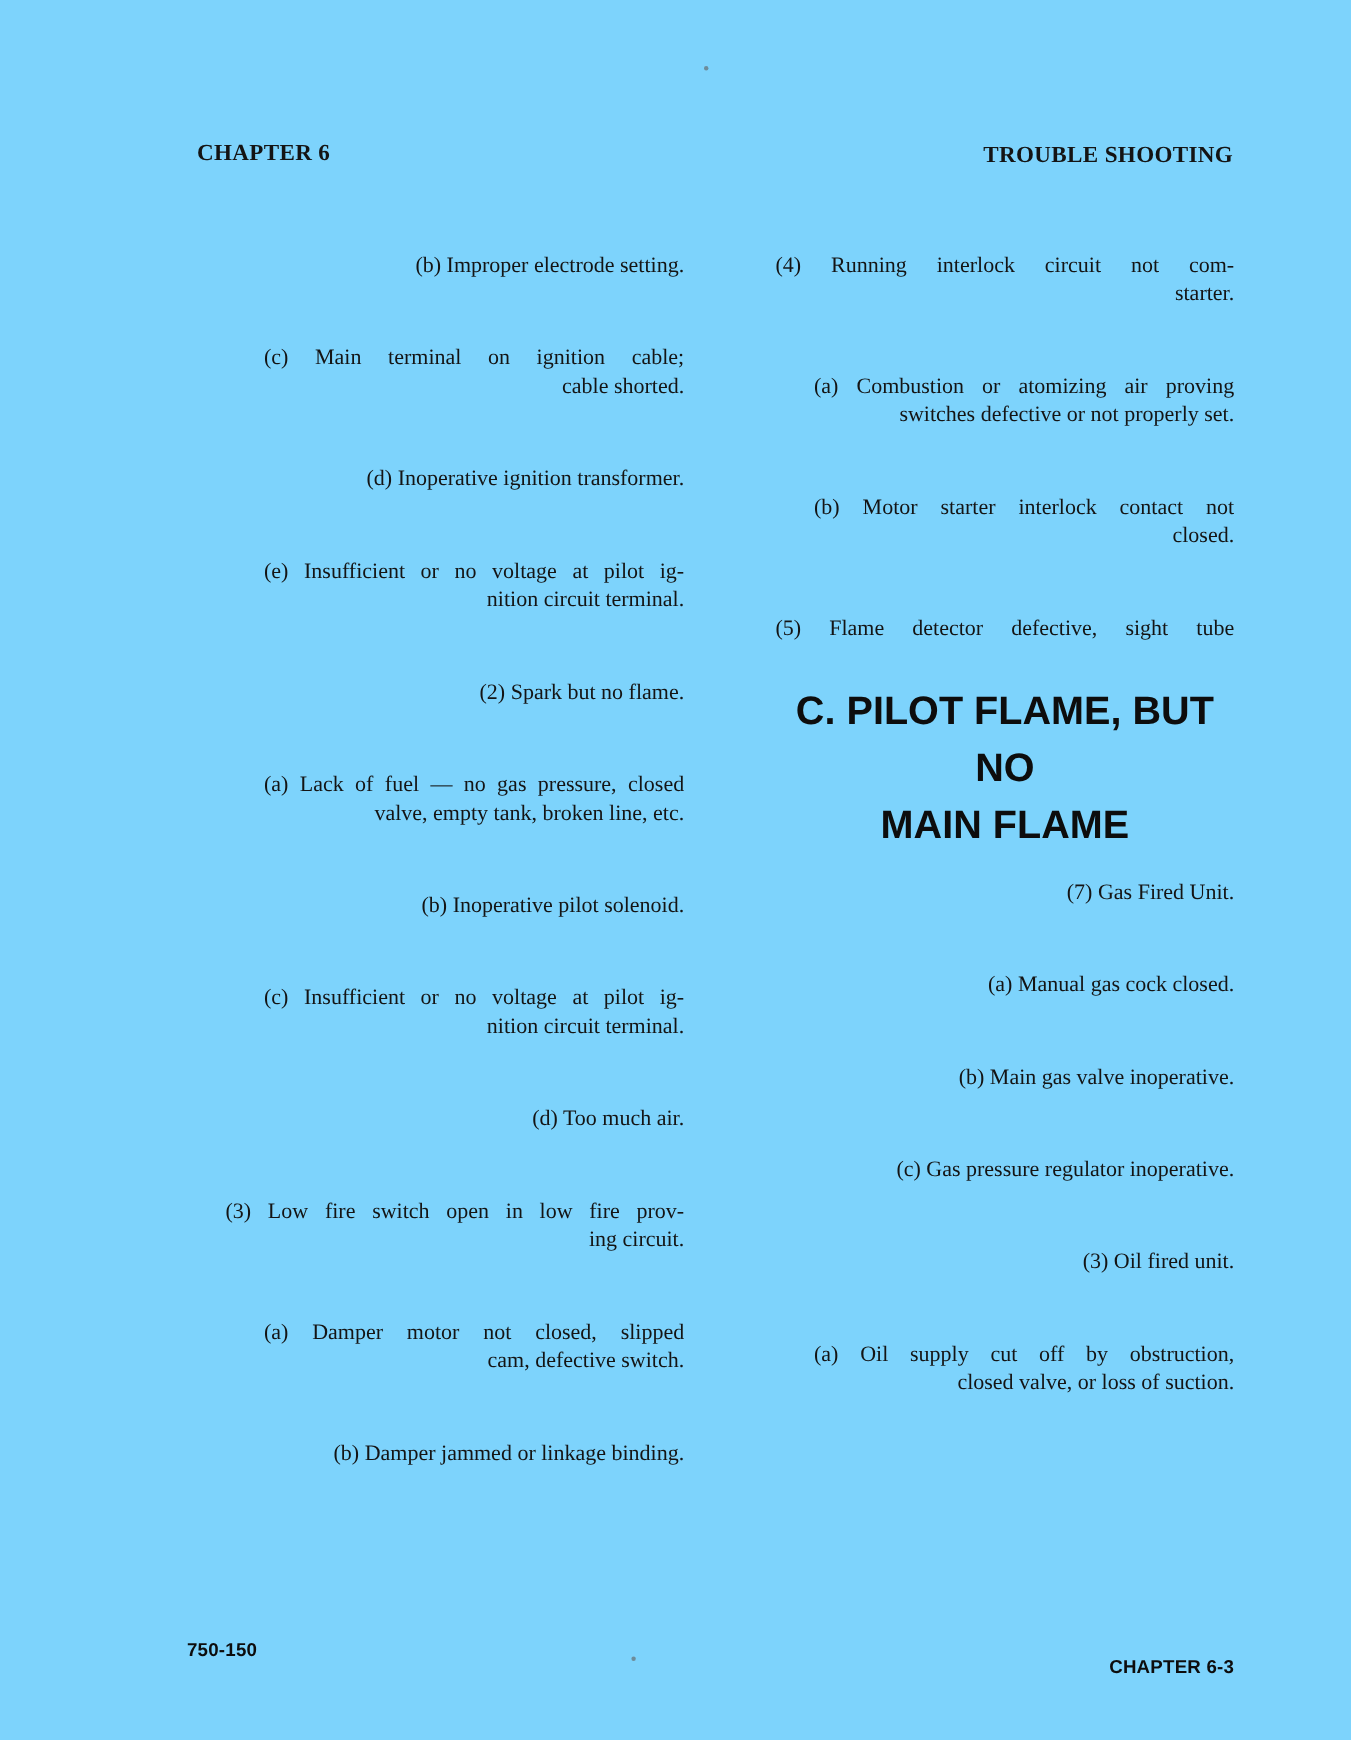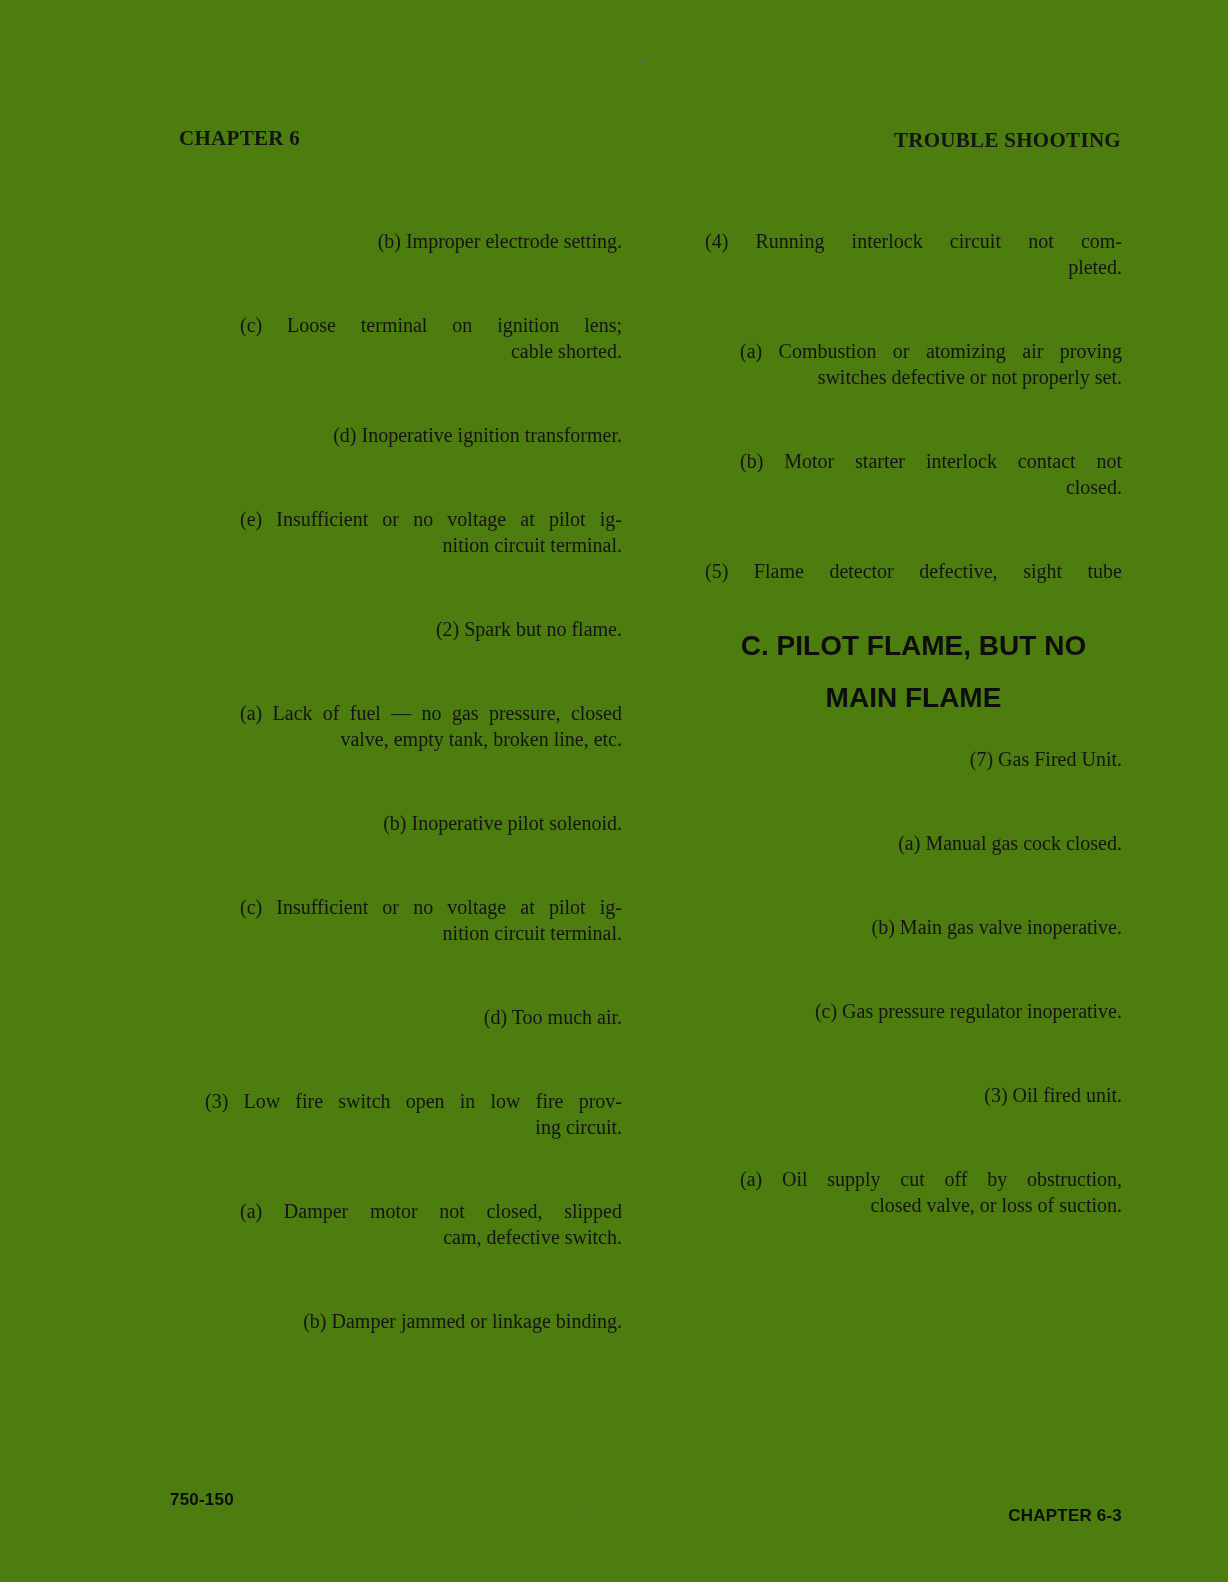--- a/index.html
+++ b/index.html
@@ -1,20 +1,20 @@
 <!DOCTYPE html>
 <html><head>
 <meta charset="utf-8">
 <style>
   html,body { margin:0; padding:0; background:#d9d9d9; }
   .page {
     position:relative;
     width:1228px; height:1582px;
     margin:0 auto;
-    background:#4d7c0f;
+    background:#7dd3fc;
     font-family:"Liberation Serif", serif;
     color:#141414;
     overflow:hidden;
   }
   .hdr-left {
     position:absolute; left:179px; top:126px;
     font-size:21px; font-weight:bold; letter-spacing:0.3px;
   }
   .hdr-right {
     position:absolute; right:107px; top:128px;
@@ -27,21 +27,21 @@
   .col-left  { left:205px; }
   .col-right { left:705px; }
   .block { margin:0 0 58px 0; }
   .ind1 { padding-left:0; }
   .ind2 { padding-left:35px; }
   .ln { text-align:right; }
   .ln.just { text-align:justify; text-align-last:justify; }
   .heading {
     font-family:"Liberation Sans", sans-serif;
     font-weight:bold;
-    font-size:28px;
+    font-size:36px;
     line-height:52px;
     text-align:center;
     margin:-22px 0 22px 0;
     color:#0d0d0d;
   }
   .ftr {
     position:absolute; top:1490px;
     font-family:"Liberation Sans", sans-serif;
     font-weight:bold; font-size:17px; letter-spacing:0.2px;
     color:#0d0d0d;
@@ -64,21 +64,21 @@
   <div class="hdr-left">CHAPTER 6</div>
   <div class="hdr-right">TROUBLE SHOOTING</div>
 
   <div class="col col-left">
 
     <div class="block ind2">
       <div class="ln">(b) Improper electrode setting.</div>
     </div>
 
     <div class="block ind2">
-      <div class="ln just">(c) Loose terminal on ignition lens;</div>
+      <div class="ln just">(c) Main terminal on ignition cable;</div>
       <div class="ln">cable shorted.</div>
     </div>
 
     <div class="block ind2">
       <div class="ln">(d) Inoperative ignition transformer.</div>
     </div>
 
     <div class="block ind2">
       <div class="ln just">(e) Insufficient or no voltage at pilot ig-</div>
       <div class="ln">nition circuit terminal.</div>
@@ -119,21 +119,21 @@
     <div class="block ind2">
       <div class="ln">(b) Damper jammed or linkage binding.</div>
     </div>
 
   </div>
 
   <div class="col col-right">
 
     <div class="block ind1">
       <div class="ln just">(4) Running interlock circuit not com-</div>
-      <div class="ln">pleted.</div>
+      <div class="ln">starter.</div>
     </div>
 
     <div class="block ind2">
       <div class="ln just">(a) Combustion or atomizing air proving</div>
       <div class="ln">switches defective or not properly set.</div>
     </div>
 
     <div class="block ind2">
       <div class="ln just">(b) Motor starter interlock contact not</div>
       <div class="ln">closed.</div>

